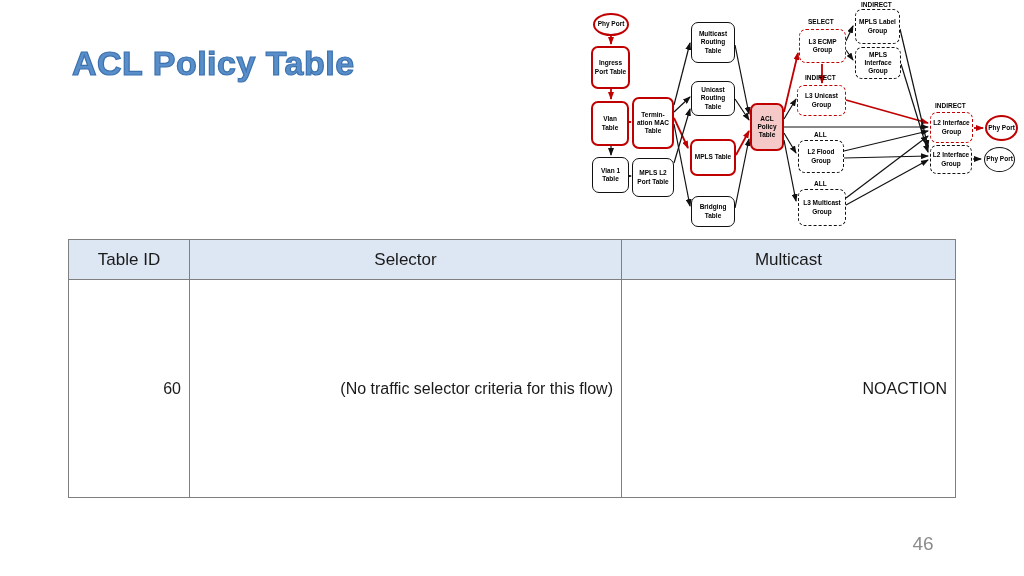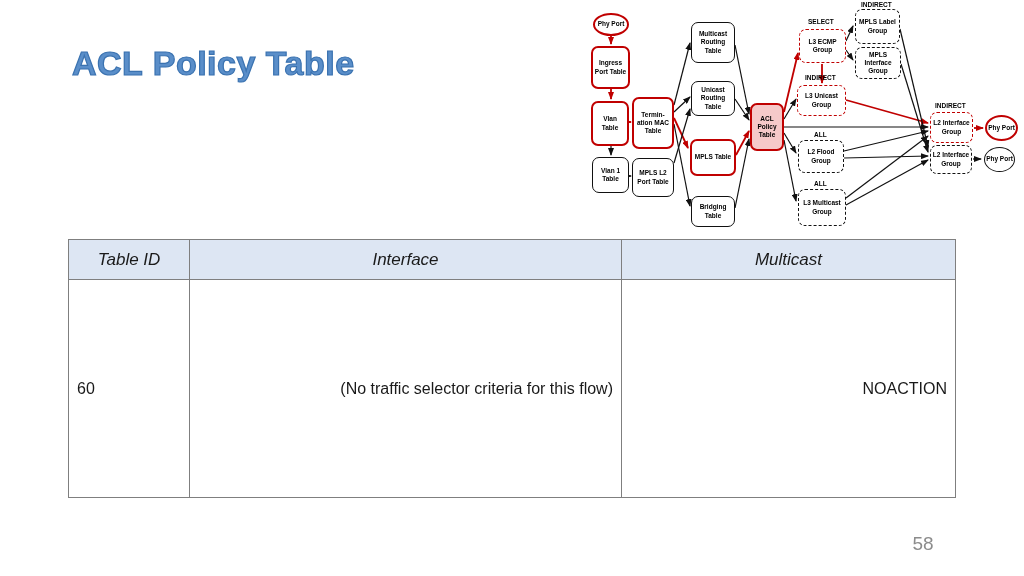--- a/index.html
+++ b/index.html
@@ -15,26 +15,26 @@
   
   .policy-table{
     position:absolute;left:68px;top:239px;width:887px;height:258px;
     border-collapse:collapse;table-layout:fixed;color:#1a1a1a;font-size:17px;
   }
   .policy-table th,.policy-table td{
     border:1px solid #7f7f7f;padding:0 8px;box-sizing:border-box;
     font-weight:400;
     text-align:right;
   }
-  .policy-table th{background:#dde6f3;height:40px;text-align:center;font-style:italic;}
+  .policy-table th{background:#dde6f3;height:40px;text-align:center;}
   .policy-table td{height:218px;vertical-align:middle;background:#ffffff;font-size:16px;}
   .col-id{width:121px;}
   .col-sel{width:432px;}
   .col-treat{width:334px;}
-  td.cell-id{text-align:left;}
+  td.cell-id{text-align:right;}
   .page-number{
     position:absolute;left:903px;top:533px;width:40px;text-align:center;
     font-size:19px;color:#8c8c8c;
   }
   
   #diagram-svg{position:absolute;left:0;top:0;width:1024px;height:576px;overflow:visible;pointer-events:none;}
   .dnode{
     position:absolute;display:flex;align-items:center;justify-content:center;
     text-align:center;font-weight:bold;font-size:6.5px;line-height:1.25;
     color:#000;background:#fff;border:1.6px solid #111;border-radius:7px;
@@ -125,26 +125,26 @@
 
 <table class="policy-table">
   <colgroup>
     <col class="col-id">
       <col class="col-sel">
       <col class="col-treat">
   </colgroup>
   <thead>
     <tr>
       <th>Table ID</th>
-      <th>Interface</th>
+      <th>Selector</th>
       <th>Multicast</th>
     </tr>
   </thead>
   <tbody>
     <tr>
       <td class="cell-id">60</td>
       <td>(No traffic selector criteria for this flow)</td>
       <td>NOACTION</td>
     </tr>
   </tbody>
 </table>
 
-<div class="page-number">58</div>
+<div class="page-number">46</div>
 
 </body></html>

